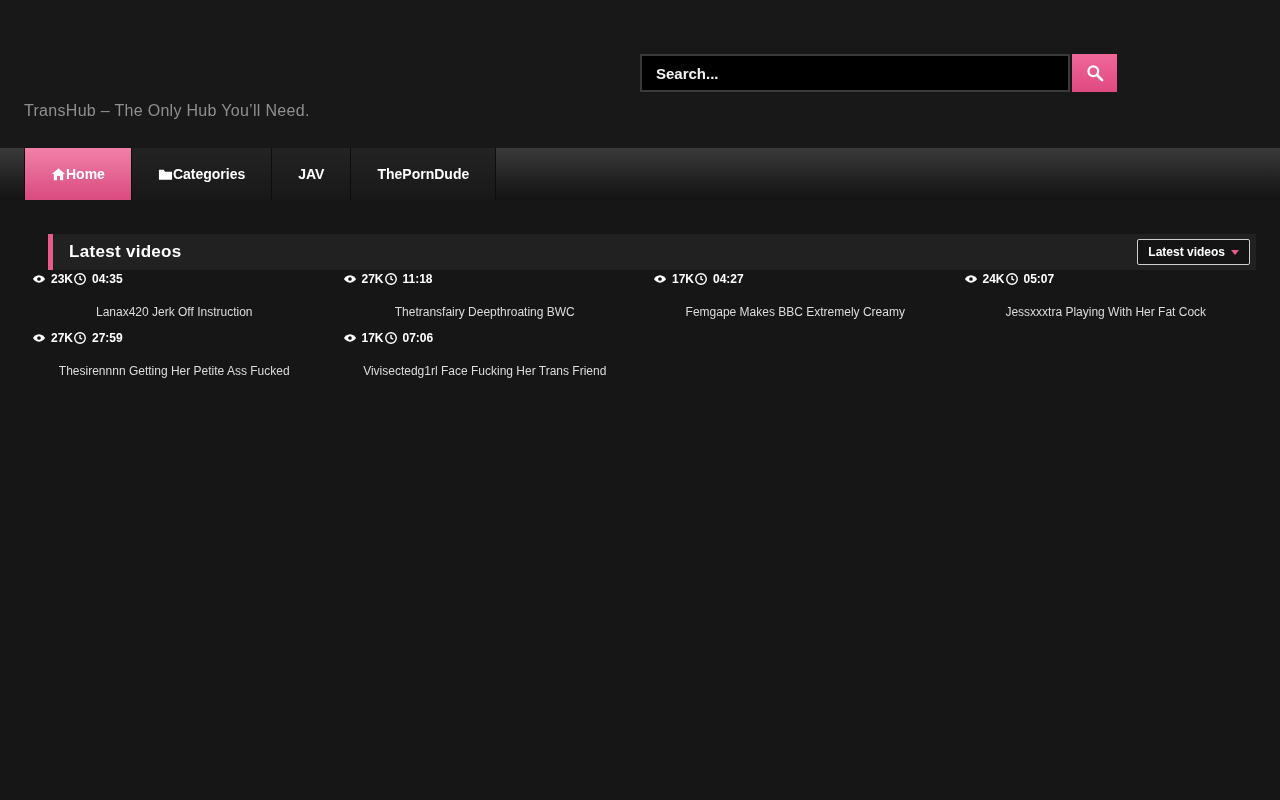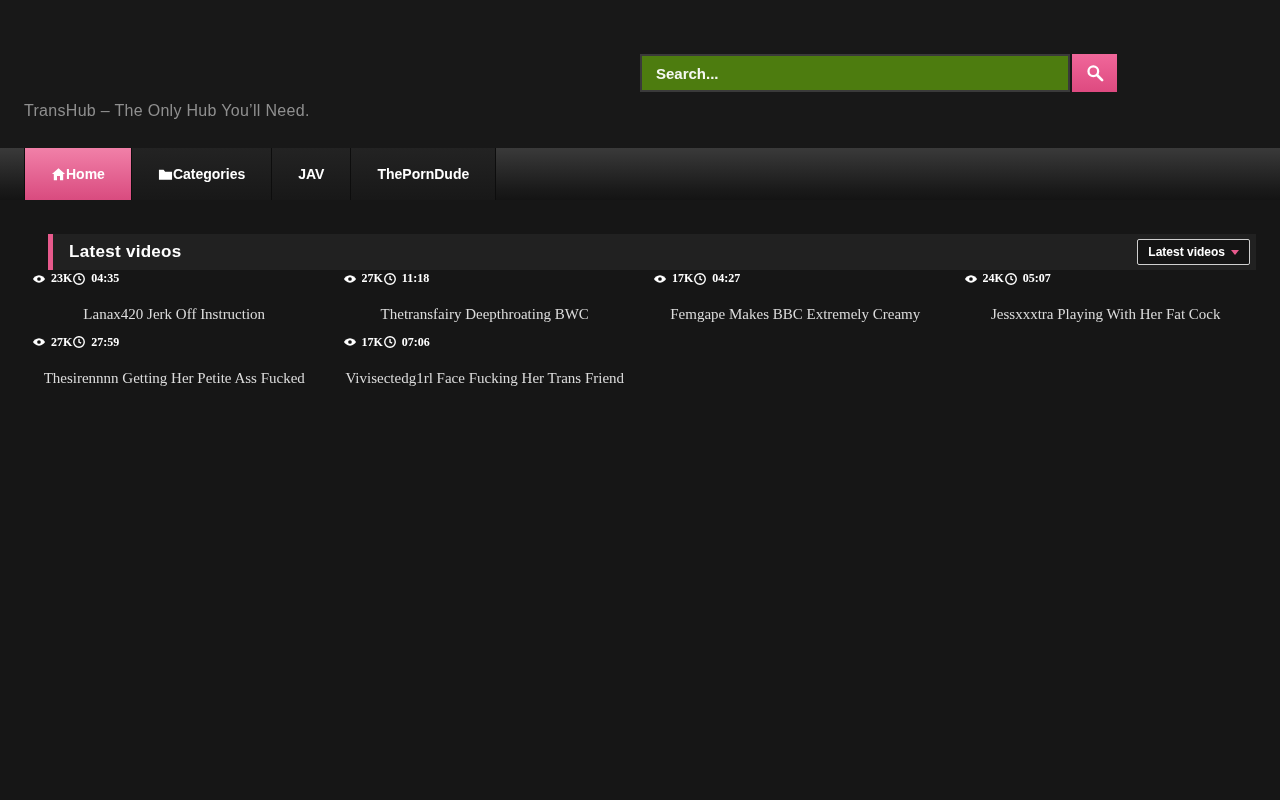--- a/index.html
+++ b/index.html
@@ -4,21 +4,21 @@
 <style>
   * { margin:0; padding:0; box-sizing:border-box; }
   html,body { width:1280px; height:800px; overflow:hidden; background:#161616;
               font-family:"Liberation Sans", sans-serif; }
   a { text-decoration:none; cursor:pointer; }
 
   
   .header { position:relative; height:148px; background:#181818; }
   .search-form { position:absolute; left:640px; top:54px; display:flex; }
   .search-input {
-    width:430px; height:38px; background:#4d7c0f; border:2px solid #3a3a3a;
+    width:430px; height:38px; background:#000000; border:2px solid #3a3a3a;
     color:#fff; font-weight:bold; font-size:15px; padding:0 14px; outline:none;
     font-family:"Liberation Sans", sans-serif;
   }
   .search-input::placeholder { color:#fff; opacity:.95; }
   .search-btn {
     width:45px; height:38px; margin-left:2px; border:none; cursor:pointer;
     background:linear-gradient(180deg,#f0679a 0%,#de4a80 100%);
     display:flex; align-items:center; justify-content:center;
   }
   .tagline { position:absolute; left:24px; top:102px; color:#8f8f8f;
@@ -44,29 +44,29 @@
   .section-title { color:#fff; font-size:17px; font-weight:bold; letter-spacing:.3px; }
   .sort-btn { background:#141414; border:1px solid #cfcfcf; border-radius:2px;
               color:#fff; font-size:12px; font-weight:bold; padding:5px 10px;
               display:flex; align-items:center; gap:6px; cursor:pointer;
               font-family:"Liberation Sans", sans-serif; }
   .caret { width:0; height:0; border-left:4px solid transparent;
            border-right:4px solid transparent; border-top:5px solid #e75a8c; }
 
   
   .grid { margin-top:22px; display:grid; grid-template-columns:repeat(4,1fr);
-          column-gap:10px; row-gap:30px;font-family:Liberation Serif, serif; }
+          column-gap:10px; row-gap:30px; }
   .card { display:block; }
   .thumb { position:relative; height:170px; background:#060606; }
   .stats { position:absolute; left:0; right:0; bottom:0; display:flex;
            justify-content:space-between; align-items:center; padding:6px 8px;
            color:#fff; font-size:12px; font-weight:bold; }
   .stat { display:flex; align-items:center; gap:5px; }
   .stat svg { width:14px; height:14px; }
-  .vtitle { margin-top:12px; text-align:center; color:#dcdcdc; font-size:15px;
+  .vtitle { margin-top:12px; text-align:center; color:#dcdcdc; font-size:12px;
             font-weight:normal; line-height:1.45; padding:0 6px; }
 </style>
 </head>
 <body>
 
 <header class="header">
   <form class="search-form">
     <input class="search-input" type="text" placeholder="Search..." style="">
     <button class="search-btn" type="submit">
       <svg width="18" height="18" viewBox="0 0 16 16">

